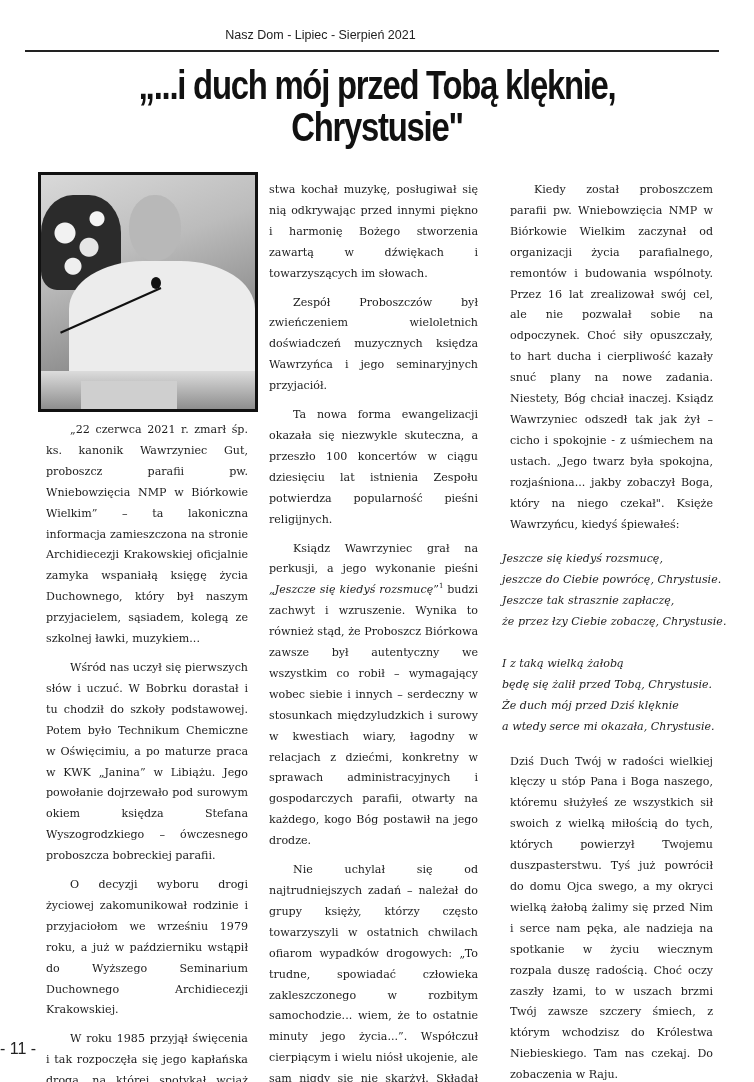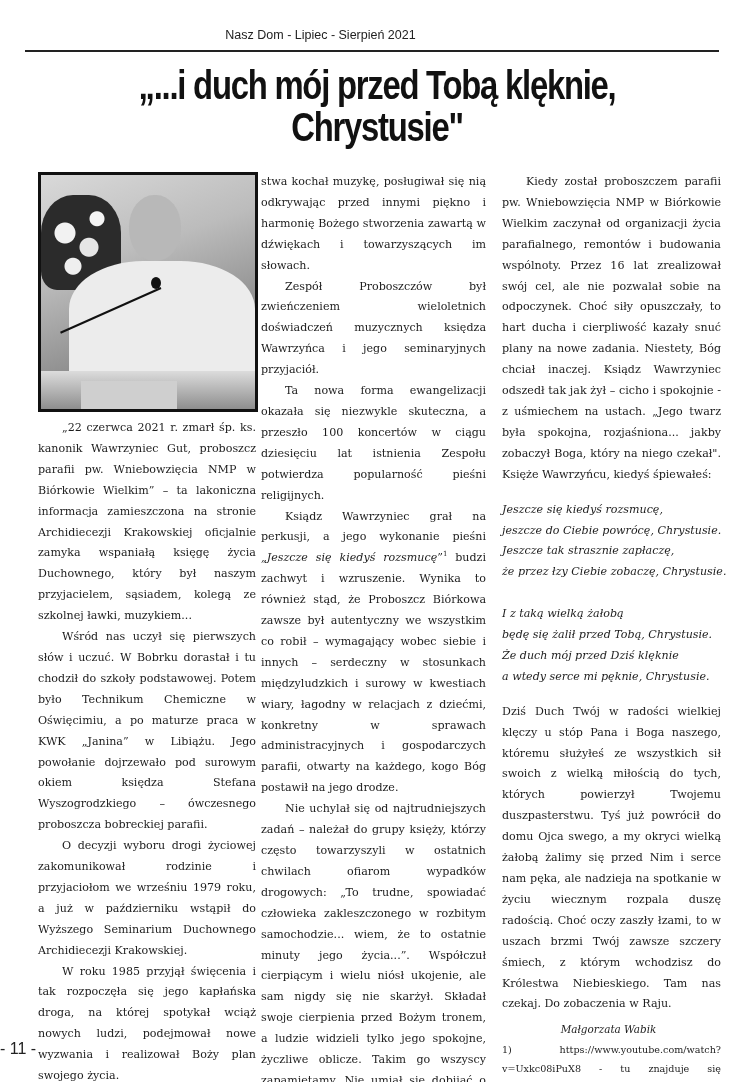--- a/index.html
+++ b/index.html
@@ -12,21 +12,21 @@
   .title {
     position: absolute; left: 0; top: 64px; width: 754px; text-align: center;
     font-family: "Liberation Sans", sans-serif; font-weight: bold; font-size: 40px; line-height: 42px;
     letter-spacing: -1.5px; transform: scaleX(0.82); transform-origin: center top; color: #111;
   }
   .col {
     position: absolute; top: 172px;
     font-family: "DejaVu Serif", serif; font-size: 11.1px; line-height: 20.9px; color: #1c1c1c;
     text-align: justify; hyphens: manual;
   }
-  .col p { margin: 0; text-indent: 24px; }
+  .col p { margin: 8px; text-indent: 24px; }
   .col p.noindent { text-indent: 0; }
   .col1 { left: 38px; width: 218px; }
   .col2 { left: 261px; width: 225px; }
   .col3 { left: 502px; width: 219px; }
   .photo {
     width: 214px; height: 234px; border: 3px solid #111; margin: 0 0 6px 0; position: relative; overflow: hidden;
     background: linear-gradient(160deg, #d9d9d9 0%, #bcbcbc 35%, #8a8a8a 70%, #3a3a3a 100%);
   }
   .photo .flowers { position: absolute; left: 0; top: 20px; width: 80px; height: 95px;
     background: radial-gradient(circle at 30% 40%, #f2f2f2 0 10px, transparent 11px),
@@ -91,20 +91,20 @@
   <p>Kiedy został proboszczem parafii pw. Wniebowzięcia NMP w Biórkowie Wielkim zaczynał od organizacji życia parafialnego, remontów i budowania wspólnoty. Przez 16 lat zrealizował swój cel, ale nie pozwalał sobie na odpoczynek. Choć siły opuszczały, to hart ducha i cierpliwość kazały snuć plany na nowe zadania. Niestety, Bóg chciał inaczej. Ksiądz Wawrzyniec odszedł tak jak żył – cicho i spokojnie - z uśmiechem na ustach. „Jego twarz była spokojna, rozjaśniona... jakby zobaczył Boga, który na niego czekał". Księże Wawrzyńcu, kiedyś śpiewałeś:</p>
   <div class="poem">
     <div> Jeszcze się kiedyś rozsmucę,</div>
     <div>jeszcze do Ciebie powrócę, Chrystusie.</div>
     <div>Jeszcze tak strasznie zapłaczę,</div>
     <div>że przez łzy Ciebie zobaczę, Chrystusie.</div>
     <div class="gap"></div>
     <div>I z taką wielką żałobą</div>
     <div>będę się żalił przed Tobą, Chrystusie.</div>
     <div>Że duch mój przed Dziś klęknie</div>
-    <div>a wtedy serce mi pęknie, Chrystusie.</div>
+    <div>a wtedy serce mi okazała, Chrystusie.</div>
   </div>
   <p class="noindent">Dziś Duch Twój w  radości wielkiej klęczy u stóp Pana i Boga naszego, któremu służyłeś ze wszystkich sił swoich z wielką  miłością do tych, których powierzył Twojemu duszpasterstwu. Tyś już powrócił do domu Ojca swego, a my okryci wielką żałobą żalimy się przed Nim i serce nam pęka, ale nadzieja na spotkanie w życiu wiecznym rozpala duszę radością. Choć oczy zaszły łzami, to w uszach brzmi Twój zawsze szczery śmiech, z którym wchodzisz do Królestwa Niebieskiego. Tam nas czekaj. Do zobaczenia w Raju.</p>
   <div class="sig">Małgorzata Wabik</div>
   <div class="footnote">1) https://www.youtube.com/watch?v=Uxkc08iPuX8 - tu znajduje się wspominana pieśń w wykonaniu księdza Wawrzyńca</div>
 </div>
 
 <div class="page-num">- 11 -</div>
 
 </body></html>

